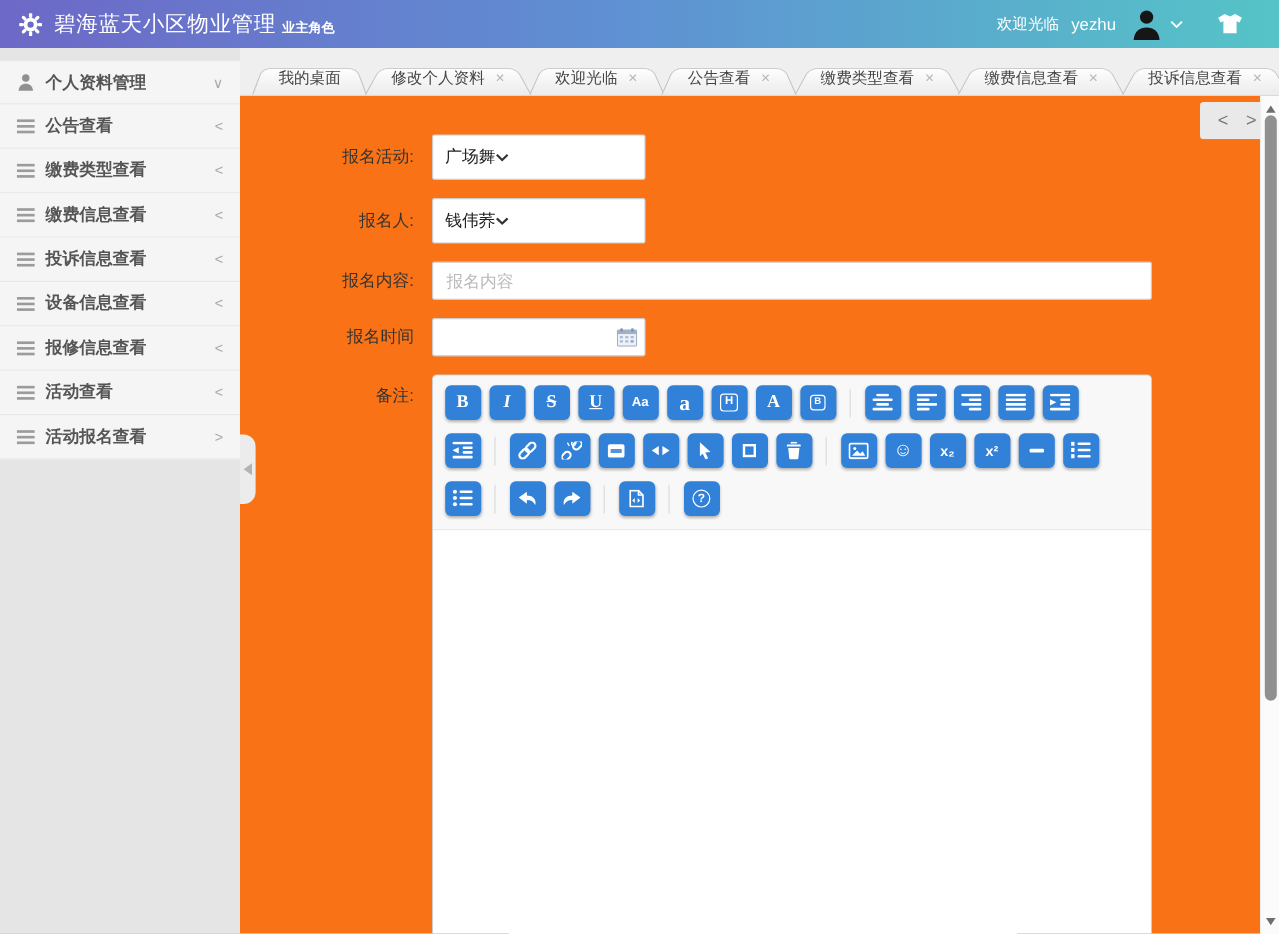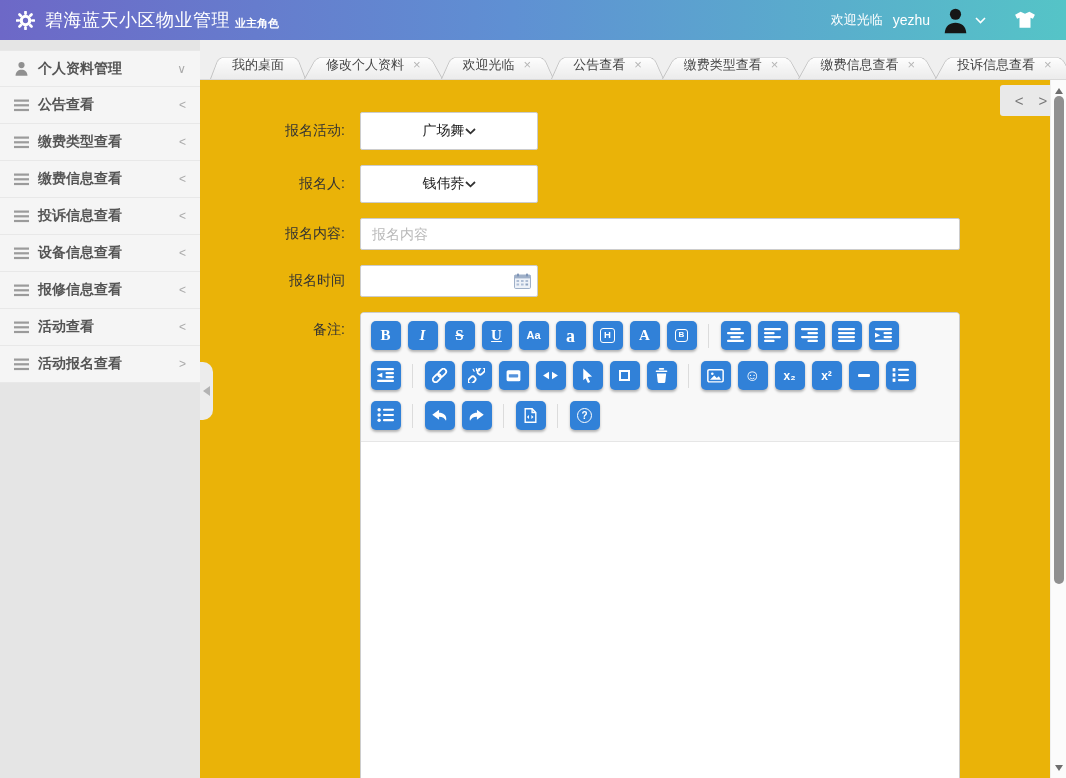--- a/index.html
+++ b/index.html
@@ -41,27 +41,27 @@
   .tab::before{content:"";position:absolute;inset:0;background:linear-gradient(#fefefe,#ececec);
     border:1px solid #c2c2c2;border-bottom:none;border-radius:8px 8px 0 0;
     transform:perspective(50px) rotateX(22deg);transform-origin:bottom}
   .tab .tlabel{position:relative;font-size:13px;color:#444;white-space:nowrap}
   .tab .x{position:relative;margin-left:9px;color:#b5b5b5;font-size:13px;line-height:1}
   .tab-arrows{position:absolute;right:4px;top:5px;width:62px;height:31px;background:#e9e9e9;border-radius:3px;
     display:flex;align-items:center;justify-content:space-evenly;z-index:6;color:#777;font-size:15px}
   .tab-arrows span{cursor:pointer;line-height:1}
 
   
-  .main{flex:1;background:#eab308;overflow:hidden;padding-top:32px}
+  .main{flex:1;background:#f97316;overflow:hidden;padding-top:32px}
   .frow{display:flex;align-items:center;margin-bottom:15px}
   .frow.top{align-items:flex-start}
   .flabel{width:145px;flex:none;text-align:right;font-size:14px;color:#333;margin-right:15px}
   .frow.top .flabel{margin-top:9px}
   .select{width:178px;height:32px;border:1px solid #ccc;border-radius:2px;background:#fff;display:flex;
-    align-items:center;justify-content:center;padding:18px 10px;font-size:14px;color:#222;cursor:pointer}
+    align-items:center;justify-content:flex-start;padding:18px 10px;font-size:14px;color:#222;cursor:pointer}
   .text-input{width:600px;height:32px;border:1px solid #ccc;border-radius:2px;padding:0 11px;font-size:14px;
     color:#333;font-family:inherit;outline:none}
   .text-input::placeholder{color:#b9b9b9}
   .date-wrap{position:relative;width:178px}
   .date-wrap input{width:178px;height:32px;border:1px solid #ccc;border-radius:2px;padding:0 30px 0 10px;
     font-size:14px;font-family:inherit;outline:none}
   .cal{position:absolute;right:7px;top:8px;cursor:pointer;display:flex}
 
   
   .editor{width:600px;height:545px;border:1px solid #ccc;border-radius:4px;background:#fff;overflow:hidden}

